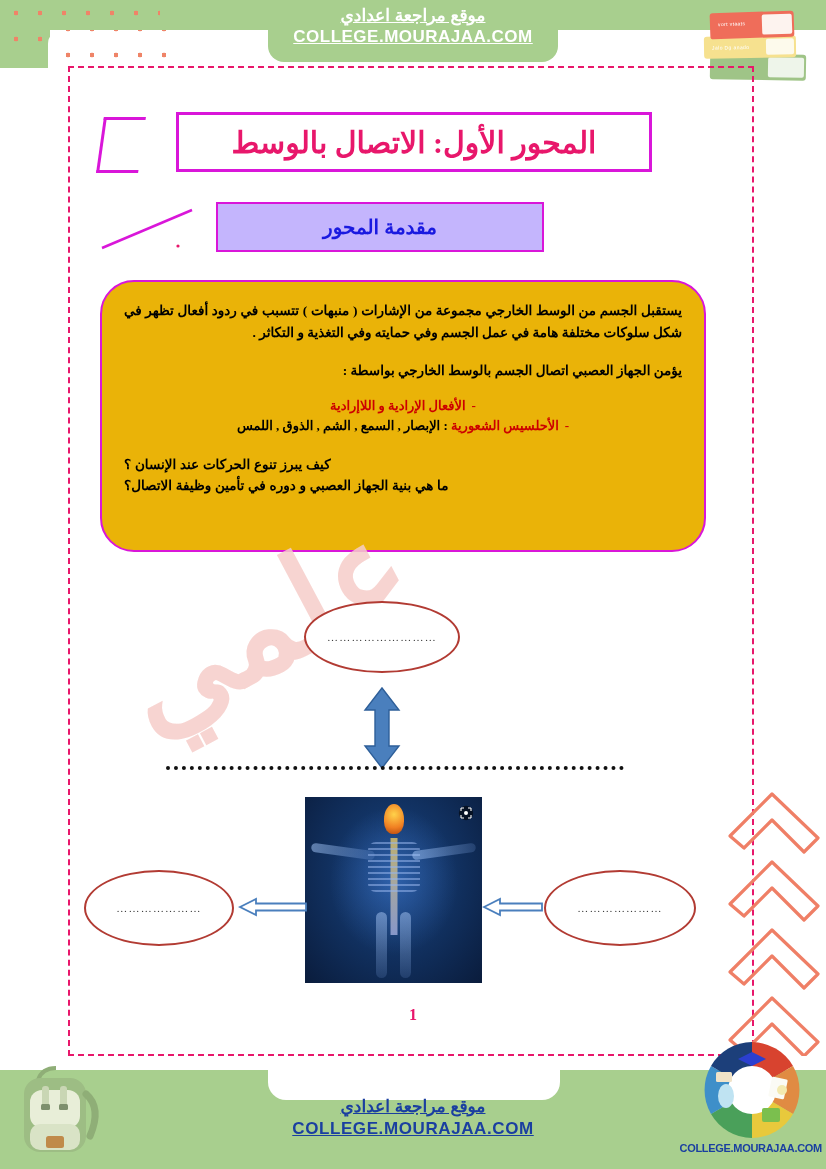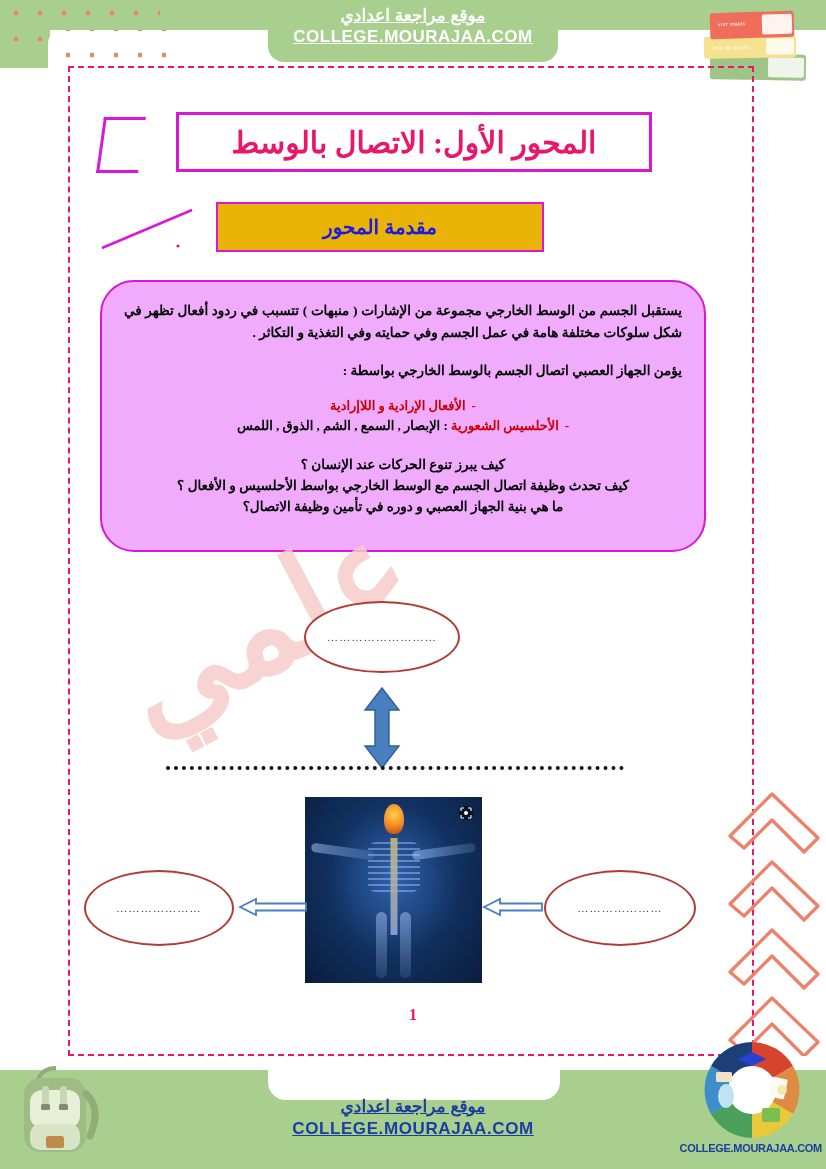--- a/index.html
+++ b/index.html
@@ -152,21 +152,21 @@
     box-sizing: border-box;
     transform: skewX(-8deg);
   }
 
   
   .sub-box {
     position: absolute;
     left: 216px; top: 202px;
     width: 328px; height: 50px;
     border: 2.5px solid #d916d9;
-    background: #eab308;
+    background: #c4b5fd;
     box-sizing: border-box;
     display: flex;
     align-items: center;
     justify-content: center;
   }
   .sub-text {
     direction: rtl;
     font-family: "Liberation Serif", serif;
     font-size: 20px;
     font-weight: bold;
@@ -179,21 +179,21 @@
   }
   .diag-deco svg { display:block; }
 
   
   .content-box {
     position: absolute;
     left: 100px; top: 280px;
     width: 606px; height: 272px;
     border: 2.5px solid #d916d9;
     border-radius: 34px;
-    background: #f0abfc;
+    background: #eab308;
     box-sizing: border-box;
     padding: 18px 22px 10px 22px;
     direction: rtl;
   }
   .para {
     font-family: "Liberation Serif", serif;
     font-size: 13.5px;
     font-weight: bold;
     color: #000000;
     line-height: 22px;
@@ -224,26 +224,26 @@
     color: #cc0000;
     margin-left: 6px;
   }
   .blist li .hl { color: #cc0000; }
   .qlist {
     margin: 0;
     padding: 0;
     list-style: none;
   }
   .qlist li {
-    font-family: Liberation Serif, serif;
+    font-family: Liberation Sans, sans-serif;
     font-size: 13.5px;
     font-weight: bold;
     color: #000000;
     line-height: 21px;
-    text-align: center;
+    text-align: left;
   }
 
   
   .ellipse {
     position: absolute;
     border: 2.5px solid #b23b33;
     border-radius: 50%;
     background: #ffffff;
     box-sizing: border-box;
     display: flex;
@@ -472,21 +472,20 @@
       <li>
         <span class="dash">-</span><span class="hl">الأفعال الإرادية و اللاإرادية</span><span></span>
       </li>
       <li>
         <span class="dash">-</span><span class="hl">الأحلسيس الشعورية</span><span> : الإبصار , السمع , الشم , الذوق , اللمس</span>
       </li>
     </ul>
 
     <ul class="qlist">
       <li>كيف يبرز تنوع الحركات عند الإنسان ؟</li>
-      <li>كيف تحدث وظيفة اتصال الجسم مع الوسط الخارجي بواسط الأحلسيس و الأفعال ؟</li>
       <li>ما هي بنية الجهاز العصبي و دوره في تأمين وظيفة الاتصال؟</li>
     </ul>
   </div>
 
   <div class="watermark">علمي</div>
 
   <div class="ellipse ell-top">
     <span>………………………</span>
   </div>
 

